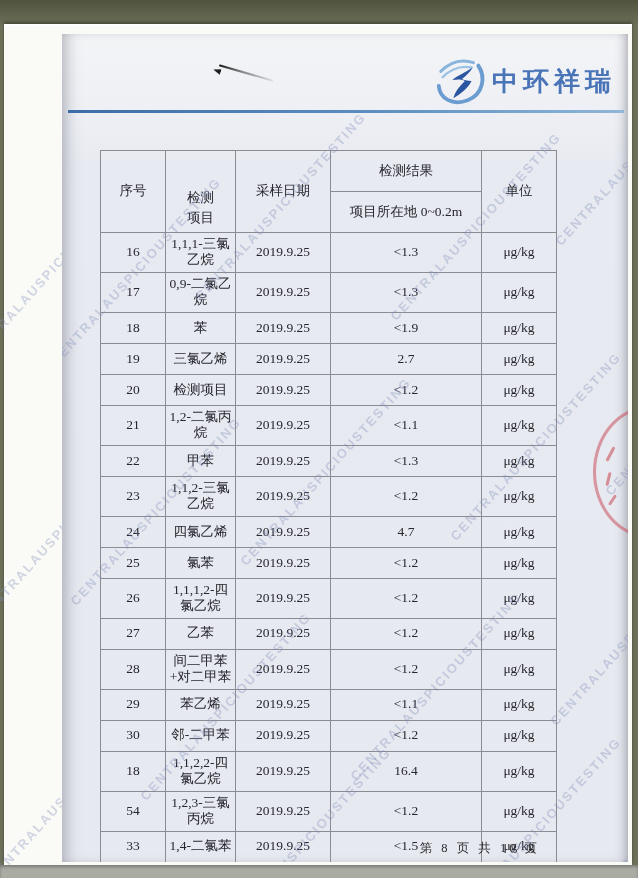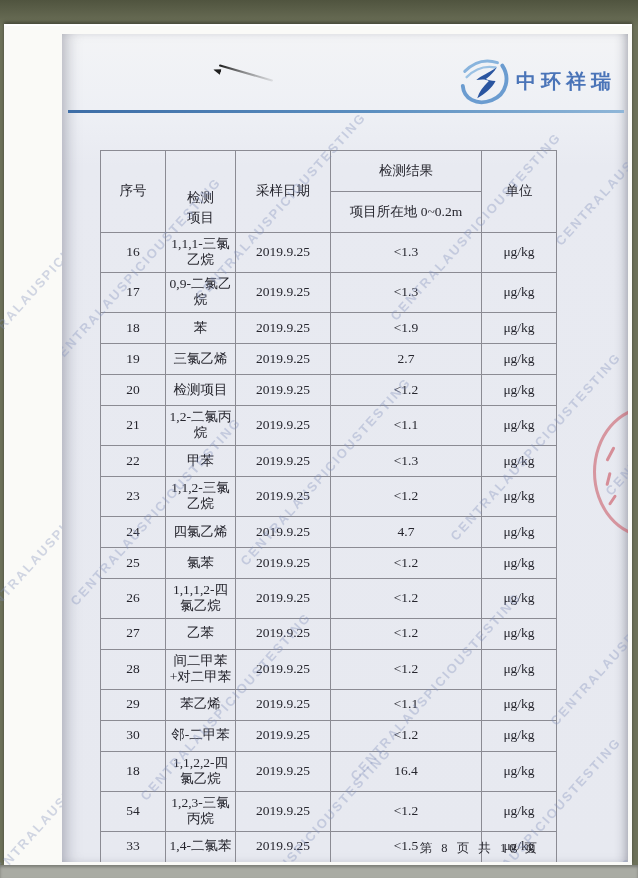--- a/index.html
+++ b/index.html
@@ -37,21 +37,21 @@
     background: linear-gradient(180deg, #f3f4f6 0%, #eef0f5 9%, #e8eaf1 16%, #e7e9f0 100%);
     box-shadow: inset 12px 0 16px -9px rgba(55,58,80,.38),
                 inset -9px 0 12px -8px rgba(40,42,60,.45);
     overflow: hidden; z-index: 3;
   }
 
   .logo-row { position: absolute; top: 20px; right: 12px; display: flex; align-items: center; gap: 5px; }
   .logo-mark { width: 54px; height: 54px; }
   .logo-text {
     font-family: "Liberation Sans", sans-serif;
-    font-size: 20px; font-weight: bold; color: #4a74b8; letter-spacing: 5px;
+    font-size: 26px; font-weight: bold; color: #4a74b8; letter-spacing: 5px;
   }
 
   .rule {
     position: absolute; top: 76px; left: 6px; width: 556px; height: 3px;
     background: linear-gradient(90deg, #3d6da6, #5c8fc0 55%, #8fb6d8);
   }
 
   .report-row {
     position: absolute; top: 88px; left: 36px; right: 74px;
     display: flex; justify-content: space-between;

